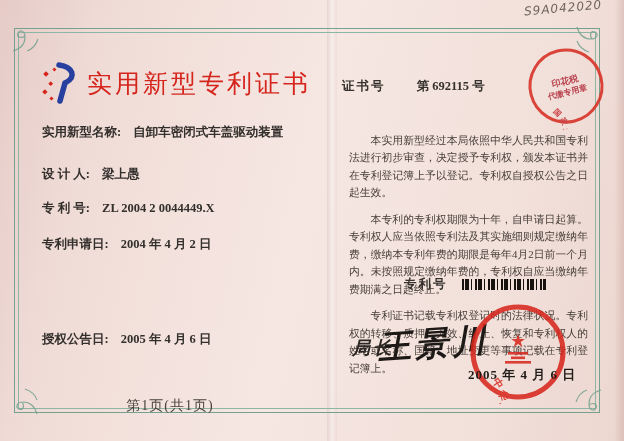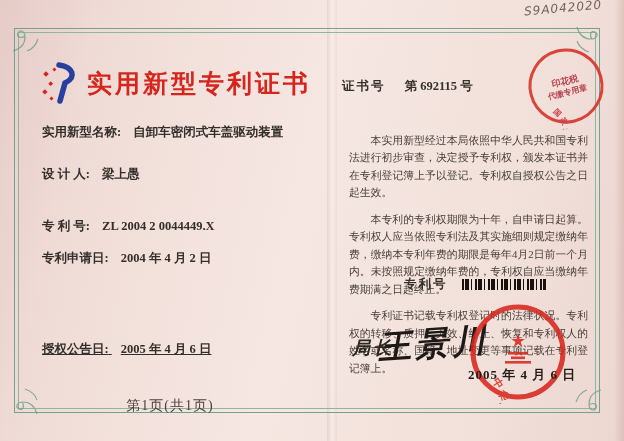--- a/index.html
+++ b/index.html
@@ -15,31 +15,31 @@
   .frame::before{content:"";position:absolute;inset:3px;border:1px solid #8cb5a3;}
   .corner{position:absolute;width:30px;height:30px;opacity:.85;}
   .c-tl{left:10px;top:24px;}
   .c-tr{right:20px;top:24px;transform:rotate(90deg);}
   .c-br{right:20px;bottom:24px;transform:rotate(180deg);}
   .c-bl{left:10px;bottom:24px;transform:rotate(270deg);}
   .handnote{position:absolute;left:524px;top:1px;font-family:"DejaVu Sans",sans-serif;
     font-style:italic;font-size:12px;color:#6e655e;transform:rotate(-5deg);letter-spacing:1px;}
   
   .title-row{position:absolute;left:40px;top:60px;display:flex;align-items:center;gap:5px;}
-  .title-text{font-size:25px;font-weight:bold;color:#d5251c;letter-spacing:3px;white-space:nowrap;}
+  .title-text{font-size:25px;font-weight:normal;color:#d5251c;letter-spacing:3px;white-space:nowrap;}
   .field-row{position:absolute;left:42px;white-space:nowrap;font-size:12.5px;color:#332f2b;}
   .field-row .lbl{font-weight:bold;}
   .field-row .val{margin-left:9px;font-weight:600;}
-  .f0{top:124px;}.f1{top:166px;}.f2{top:218px;}.f3{top:250px;}.f4{top:289px;}.f5{top:341px;text-decoration:underline;}
+  .f0{top:124px;}.f1{top:166px;}.f2{top:200px;}.f3{top:236px;}.f4{top:289px;}.f5{top:331px;}
   .footer{position:absolute;left:120px;top:397px;width:100px;text-align:center;
     font-size:14px;color:#4a423c;letter-spacing:1px;}
   
   .cert-row{position:absolute;left:342px;top:78px;font-size:12.5px;color:#36312c;white-space:nowrap;}
   .cert-row .lbl{font-weight:bold;letter-spacing:2px;}
-  .cert-row .val{margin-left:16px;font-weight:600;}
+  .cert-row .val{margin-left:28px;font-weight:600;}
   .body-text{position:absolute;left:340px;top:123px;width:257px;font-size:10.8px;
     line-height:1.62;color:#453d36;text-align:justify;font-weight:500;}
   .body-text p{margin:9px;text-indent:2em;}
   .patentno-row{position:absolute;left:404px;top:276px;display:flex;align-items:center;}
   .patentno-row .lbl{font-size:12.5px;font-weight:bold;color:#36312c;letter-spacing:2px;}
   .barcode{width:84px;height:11px;margin-left:14px;
     background:repeating-linear-gradient(90deg,#17120e 0 2px,transparent 2px 3px,
       #17120e 3px 7px,transparent 7px 9px,#17120e 9px 10px,transparent 10px 13px);}
   .director-lbl{position:absolute;left:352px;top:336px;font-size:18px;font-weight:bold;color:#2c2723;letter-spacing:3px;font-style:italic;}
   .signature{position:absolute;left:378px;top:322px;font-size:33px;font-weight:bold;

